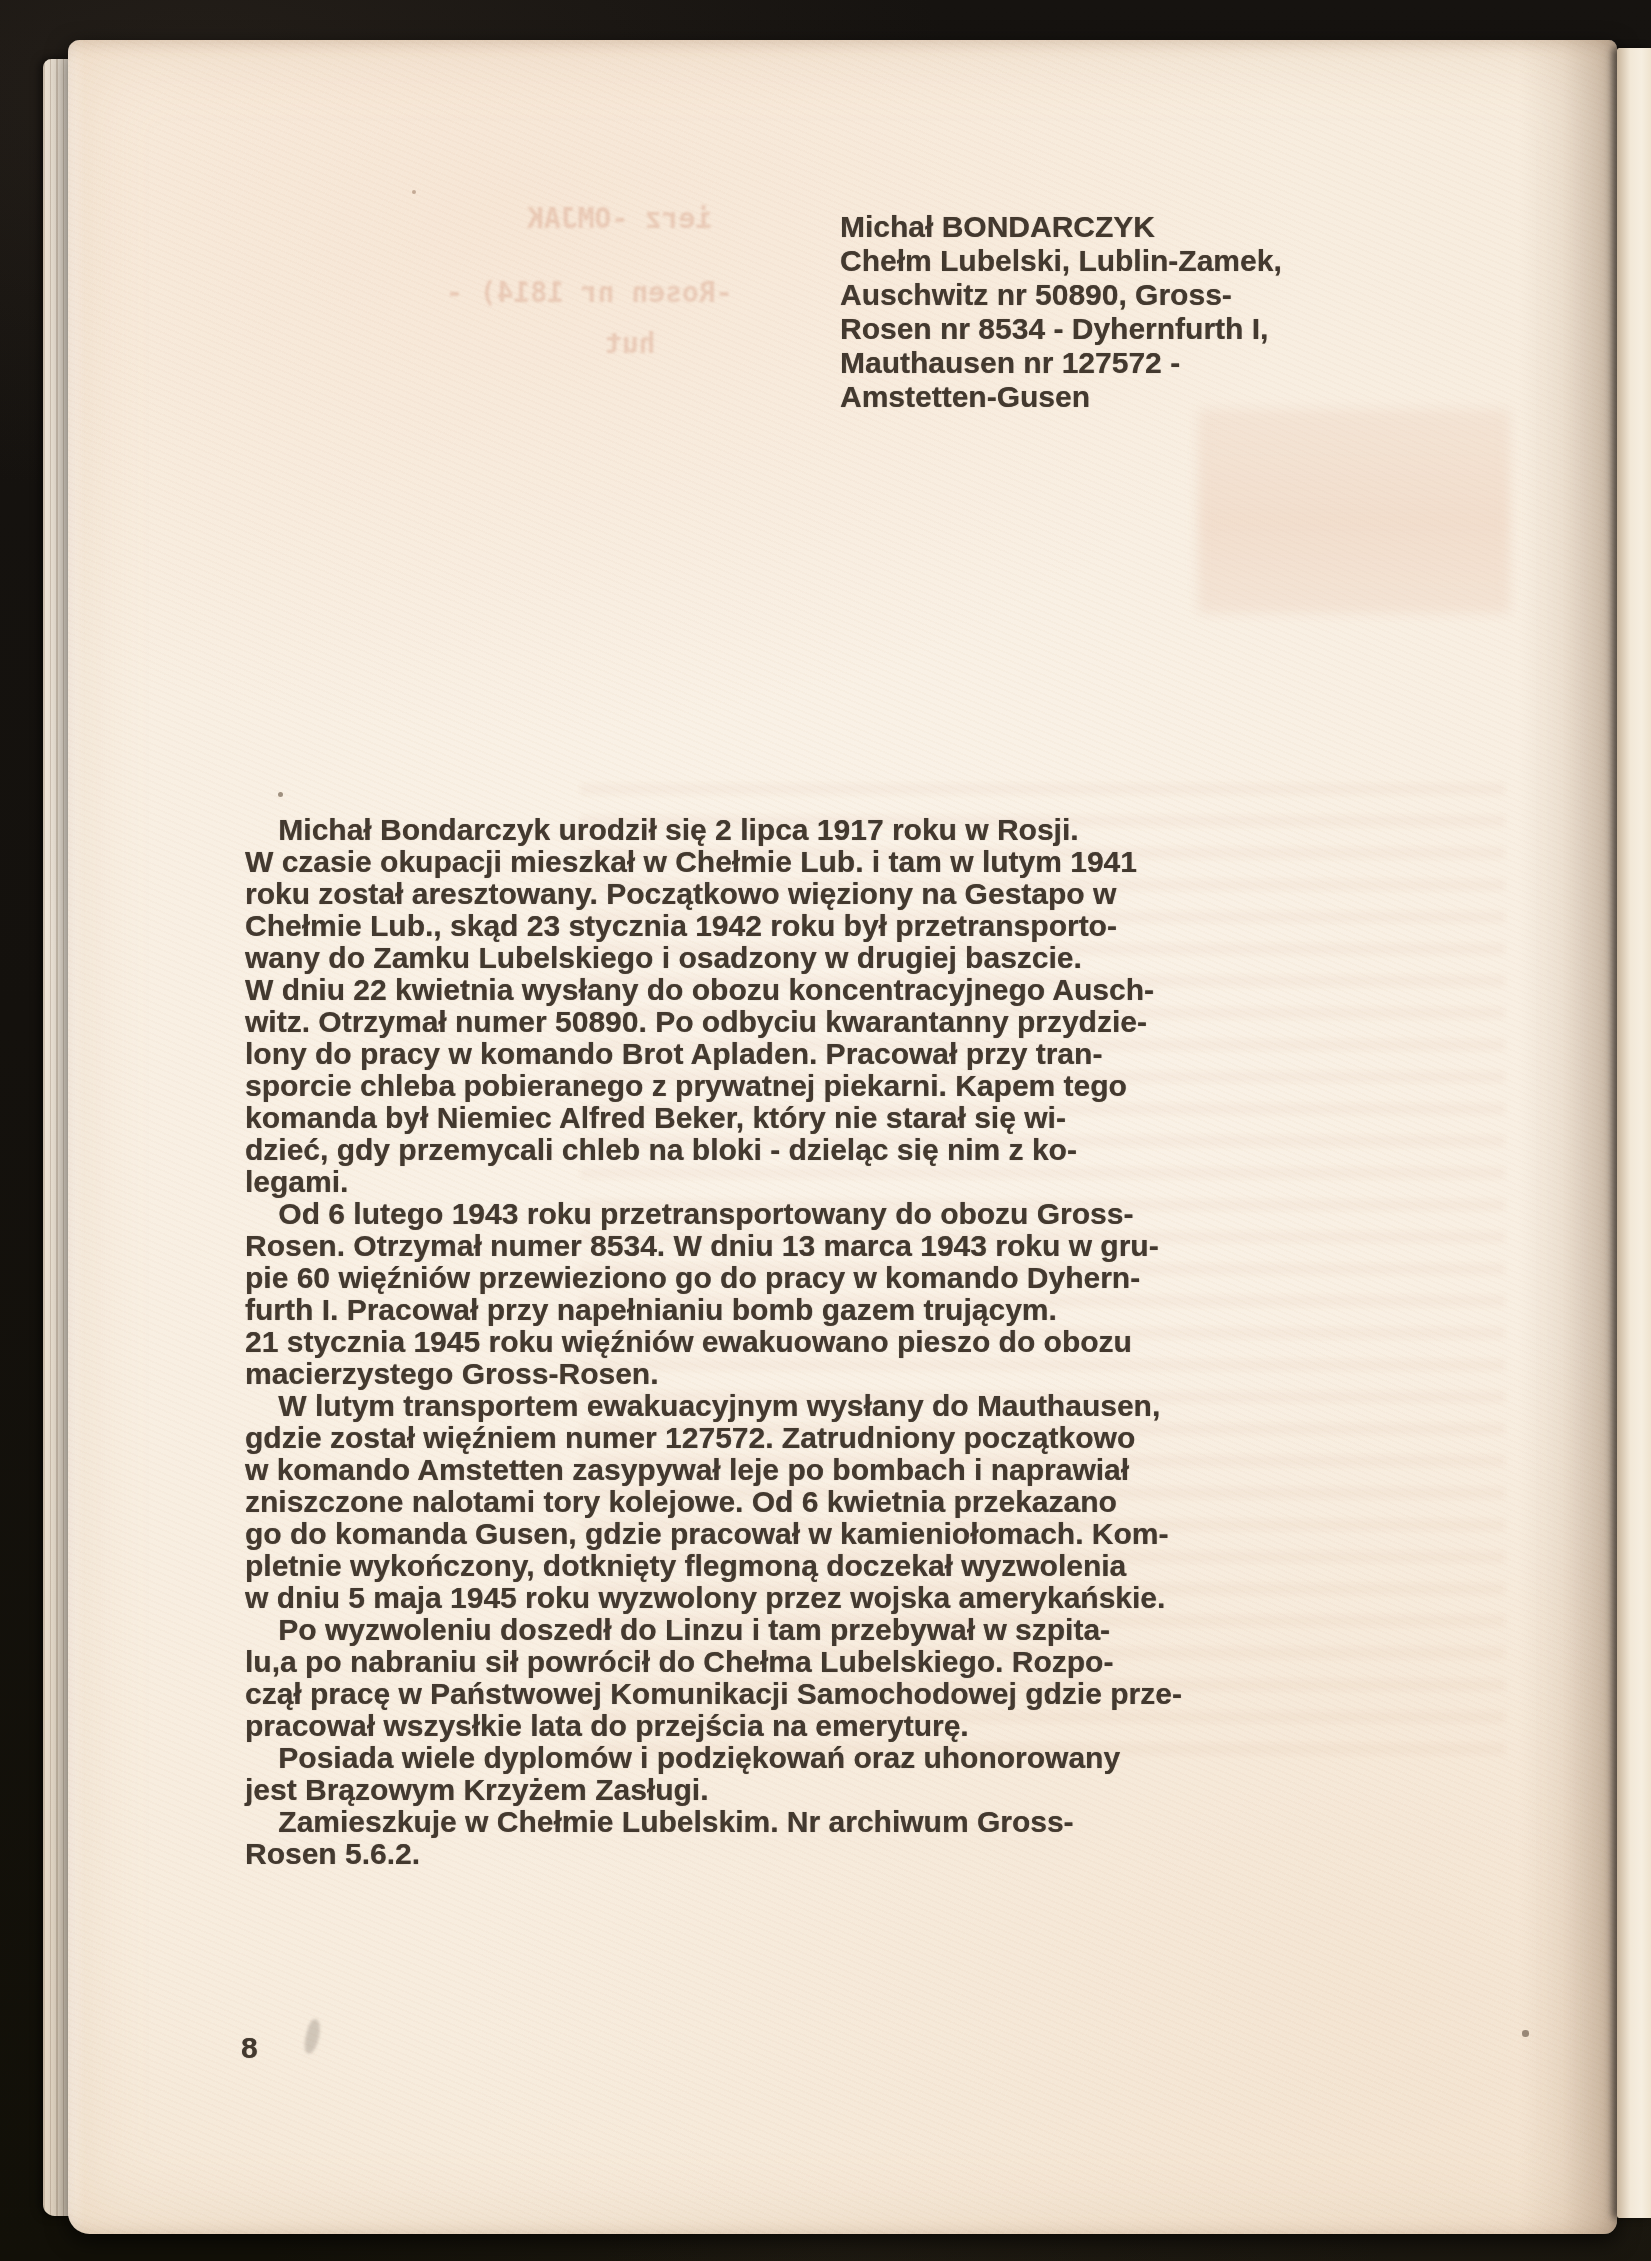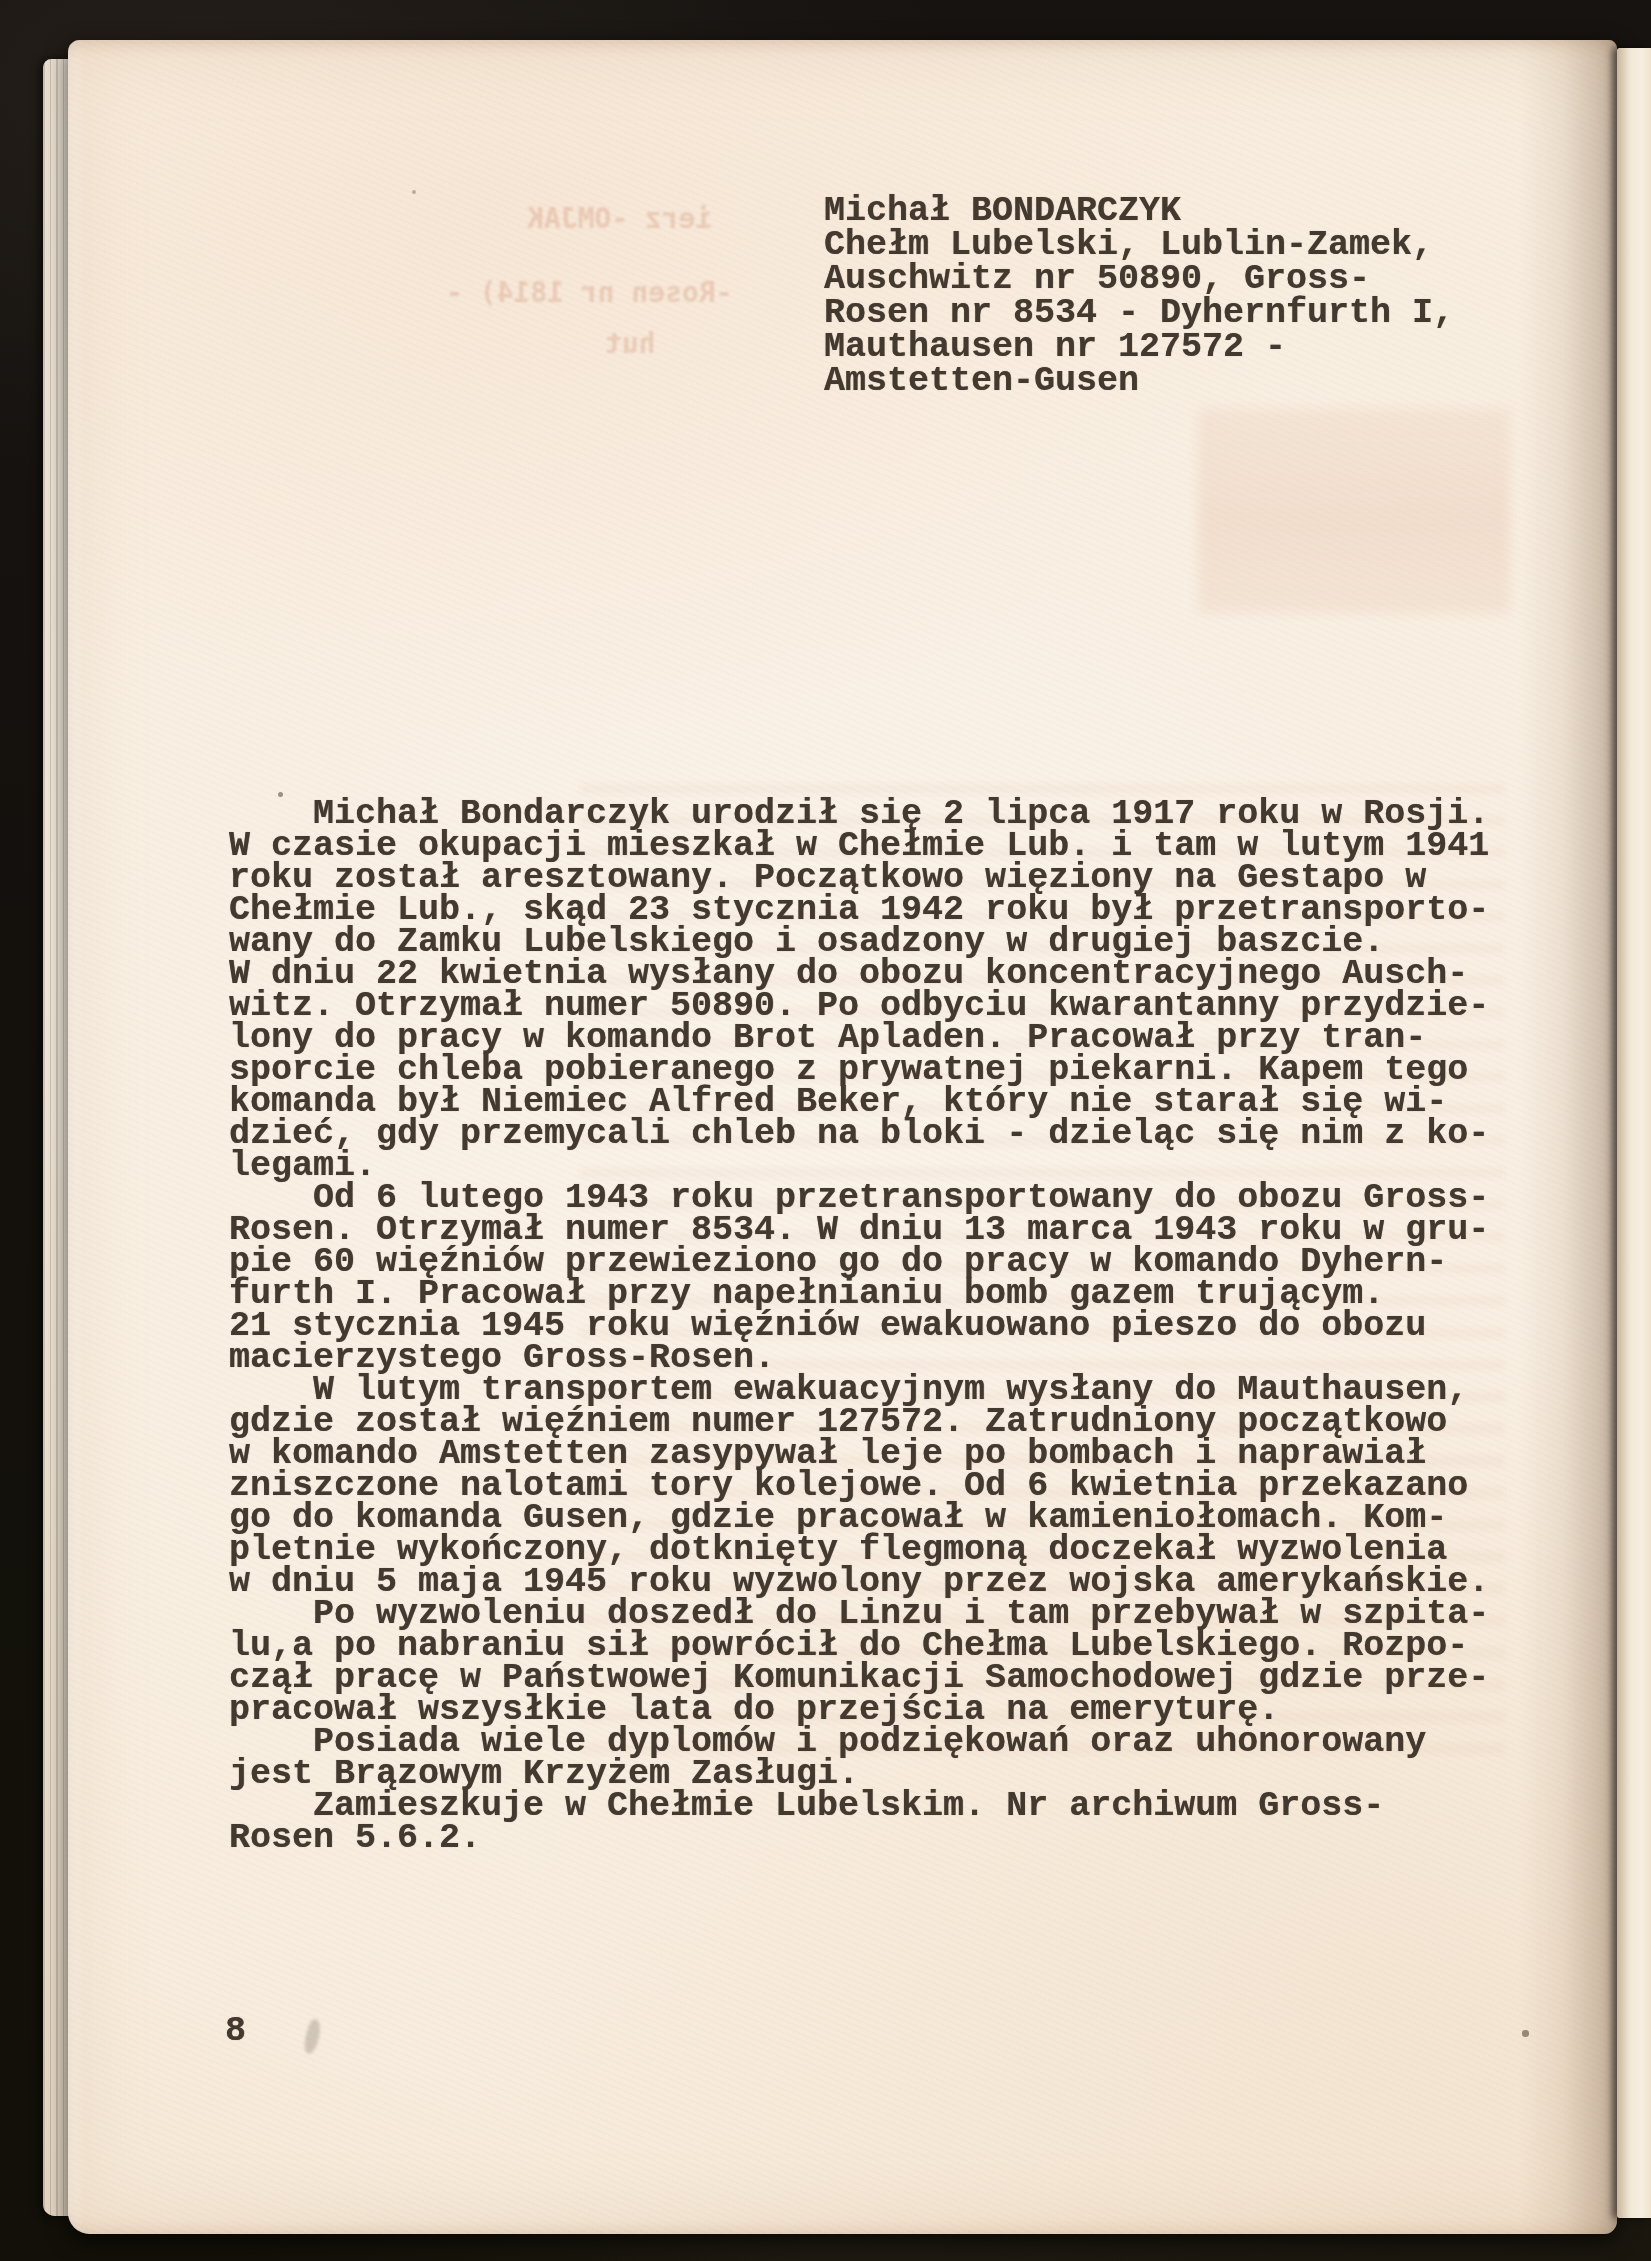--- a/index.html
+++ b/index.html
@@ -79,25 +79,25 @@
     left: 1617px; top: 48px;
     width: 35px; height: 2170px;
     background: linear-gradient(90deg, #c9b69d 0%, #f2e8d7 38%, #f6eee0 70%, #eee2cd 100%);
     box-shadow: -4.1px 0 7.4px rgba(0,0,0,0.5);
     border-radius: 2.5px 0 0 2.5px;
   }
 
   
   .typewritten {
     position: absolute;
-    margin: 0;
+    margin: 16px;
     color: #43392f;
-    font-family: Liberation Mono, monospace;
+    font-family: Liberation Sans, sans-serif;
     font-weight: 700;
-    font-size: 35px;
+    font-size: 30px;
     letter-spacing: 0;
     text-shadow: 0 0 0.8px rgba(67,57,47,0.55), 0.4px 0.4px 0 rgba(67,57,47,0.18);
     white-space: pre;
   }
   .header-block { left: 756px; top: 154px; line-height: 34px; }
   .body-block   { left: 161px; top: 758px; line-height: 32px; }
   .page-number  { left: 157px; top: 1975px; line-height: 33px; }
 
   
   .ghost {

